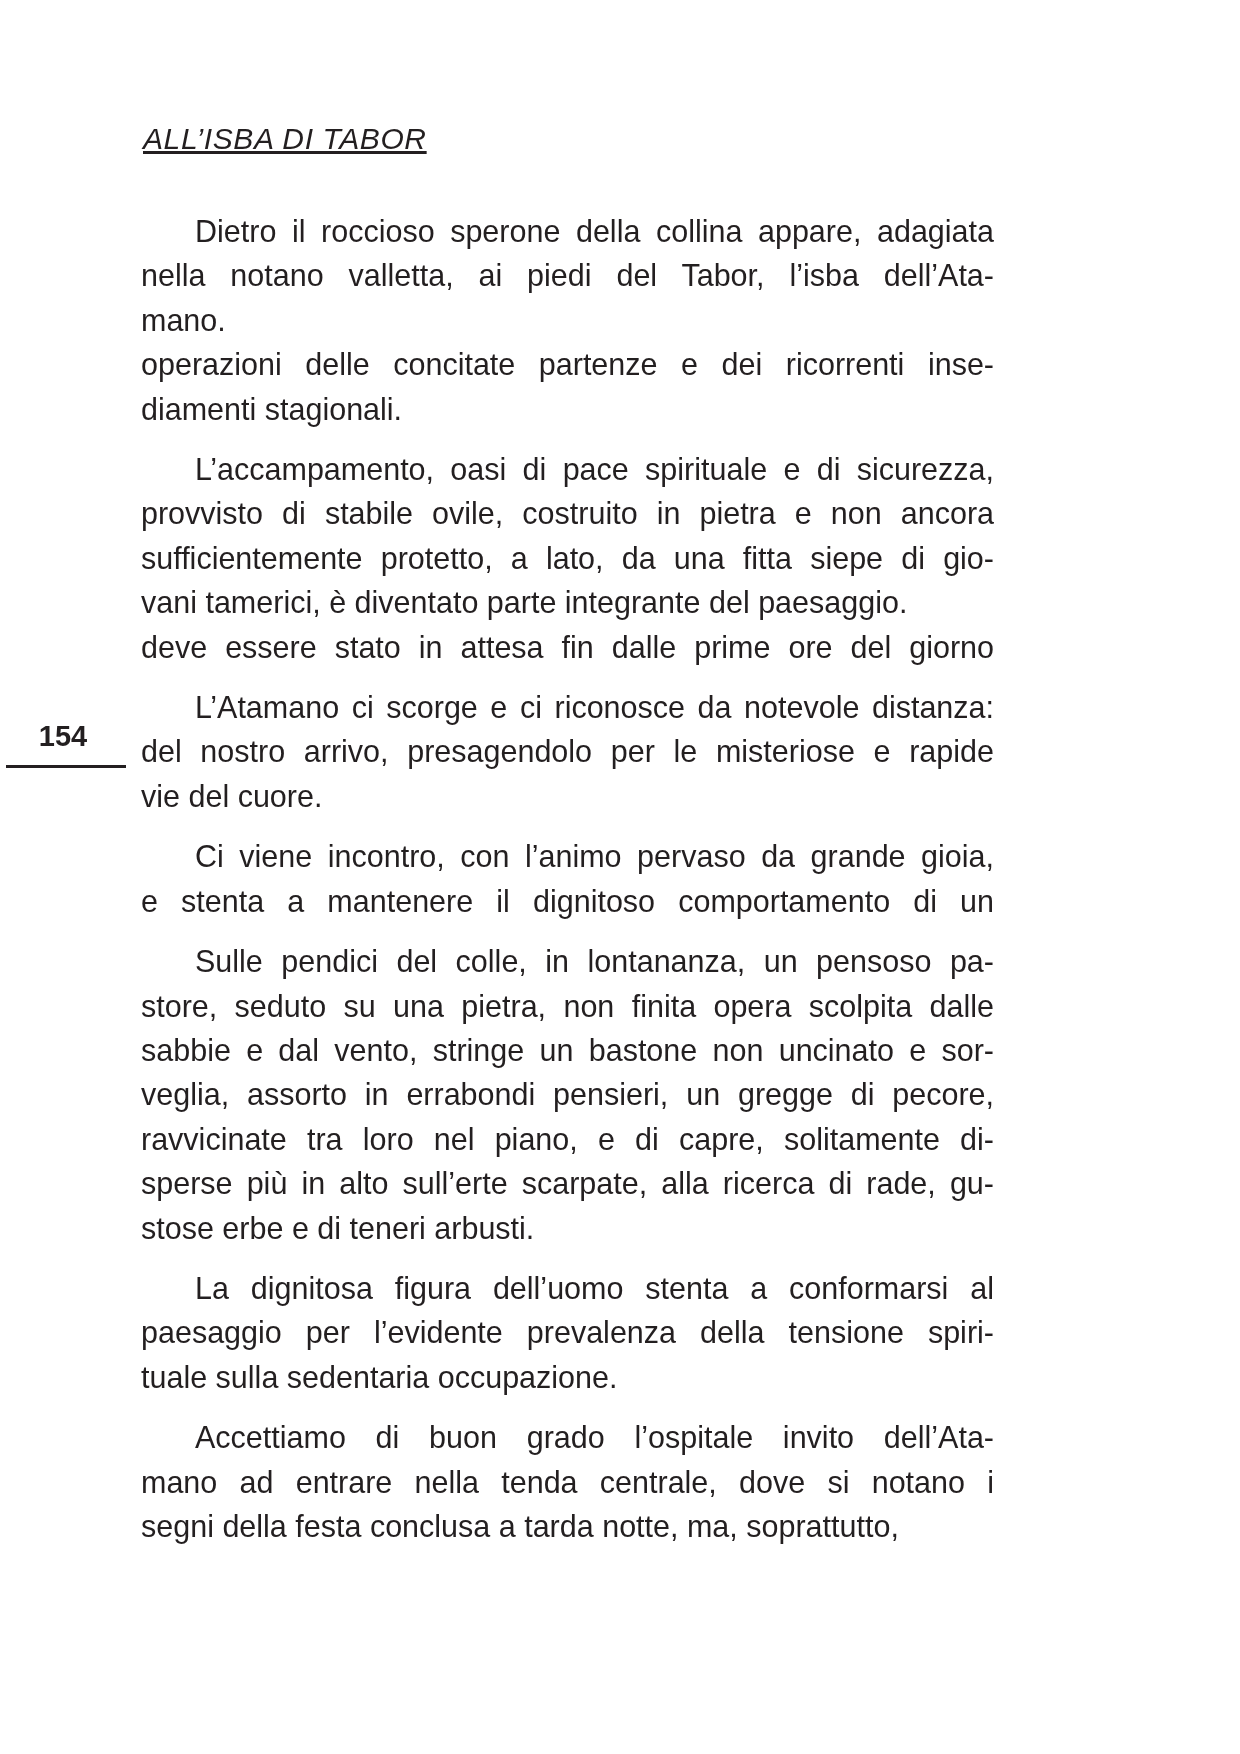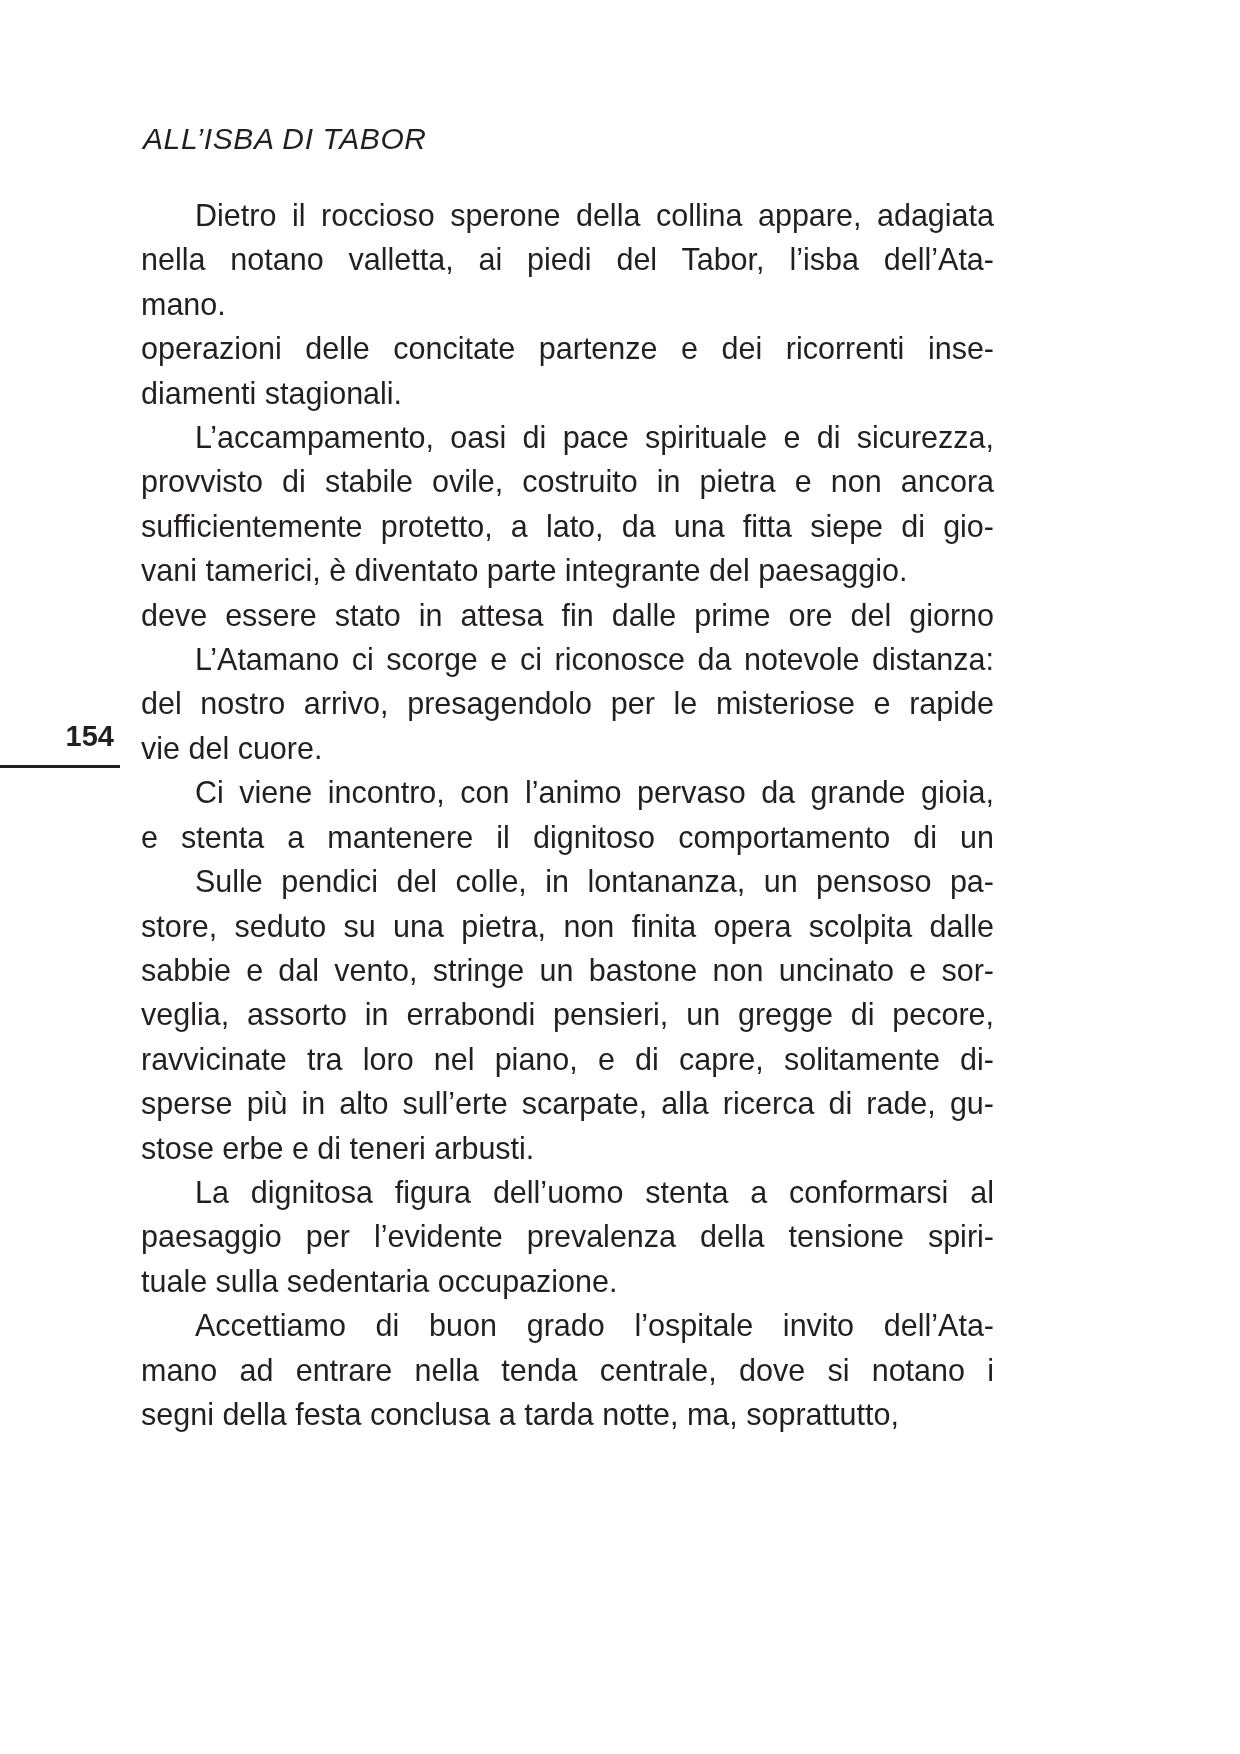--- a/index.html
+++ b/index.html
@@ -24,29 +24,30 @@
   
   .running-head {
     position: absolute;
     left: 143px;
     top: 122px;
     font-style: italic;
     font-size: 30px;
     letter-spacing: 0.6px;
     color: #231f20;
     white-space: nowrap;
+    text-decoration: underline;
   }
 
   
   .folio-block {
     position: absolute;
-    left: 0px;
+    left: 6px;
     top: 722px;
     width: 120px;
-    text-align: right;
+    text-align: center;
   }
   .folio-number {
     font-size: 29px;
     font-weight: bold;
     color: #231f20;
     line-height: 1;
     padding-right: 6px;
   }
   .folio-rule {
     margin-top: 14px;
@@ -77,20 +78,21 @@
   .line {
     display: block;
     text-align: justify;
     text-align-last: justify;
   }
   .line.last {
     text-align-last: left;
   }
   .line.indent {
     text-indent: 54px;
+    margin-top: 16px;
   }
 </style>
 </head>
 <body>
 
 <div class="page">
 
   <div class="running-head">ALL’ISBA DI TABOR</div>
 
   <div class="folio-block">

